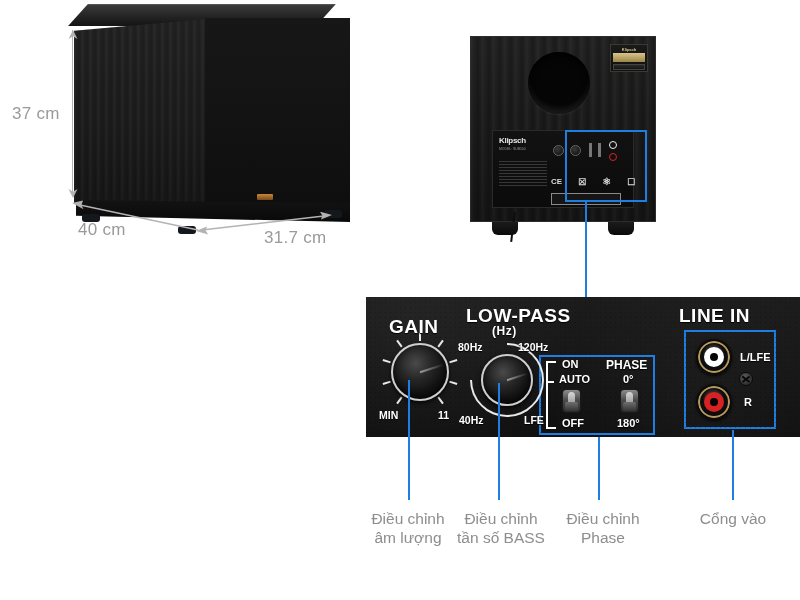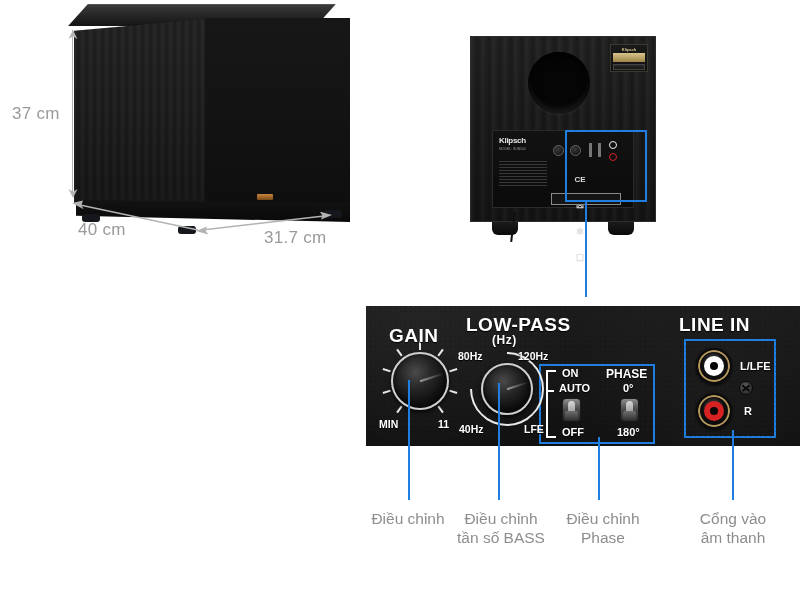--- a/index.html
+++ b/index.html
@@ -99,21 +99,21 @@
     position:absolute; left:6px; top:16px; font-size:3.4px; color:#9a9a9a;
   }
   .amp-plate .kl-text{
     position:absolute; left:6px; top:30px; width:48px; height:26px;
     background:repeating-linear-gradient(180deg,#5a5a5a 0 1px, transparent 1px 3px);
     opacity:.55;
   }
   .amp-plate .certs{
     position:absolute; left:58px; top:44px; width:58px; height:13px;
     display:flex; align-items:center; gap:16px;
-    color:#dcdcdc; font-size:8px; font-weight:bold;flex-direction:column;
+    color:#dcdcdc; font-size:8px; font-weight:bold;
   }
   .amp-plate .warn{
     position:absolute; left:58px; top:62px; width:70px; height:12px;
     border:1px solid #8a8a8a; background:#151515;
   }
   .amp-plate .mini-ctrls{
     position:absolute; left:58px; top:6px; width:78px; height:30px;
   }
   .mini-knob{ position:absolute; width:11px;height:11px;border-radius:50%;
     background:radial-gradient(circle at 40% 35%,#3a3a3a,#0a0a0a); border:1px solid #666;}
@@ -128,21 +128,20 @@
   }
   .hl-box { position:absolute; border:2px solid #1f7fe0; }
 
   
   #amp-panel {
     left:366px; top:297px; width:434px; height:140px;
     background:
       radial-gradient(circle at 12% 20%, rgba(255,255,255,.045), transparent 42%),
       radial-gradient(circle at 78% 78%, rgba(255,255,255,.03), transparent 45%),
       linear-gradient(180deg,#1c1c1c 0%,#161616 50%,#101010 100%);
-    margin-top: 9px;
   }
   #amp-panel::after{
     content:""; position:absolute; inset:0; pointer-events:none;
     background-image:
       radial-gradient(rgba(255,255,255,.05) .5px, transparent .6px),
       radial-gradient(rgba(0,0,0,.35) .5px, transparent .6px);
     background-size: 4px 4px, 5px 5px;
     background-position: 0 0, 2px 3px;
     opacity:.75;
   }
@@ -368,27 +367,27 @@
     <div class="sw-lbl" style="left:378px; top:99px;">R</div>
   </div>
 
   <div class="abs pointer" style="left:408px; top:380px; height:120px;"></div>
   <div class="abs pointer" style="left:498px; top:383px; height:117px;"></div>
   <div class="abs pointer" style="left:598px; top:437px; height:63px;"></div>
   <div class="abs pointer" style="left:732px; top:430px; height:70px;"></div>
 
   <div class="abs cap" style="left:350px; top:509px; width:116px;">
     <div>Điều chỉnh</div>
+    <div>âm lượng</div>
   </div>
   <div class="abs cap" style="left:443px; top:509px; width:116px;">
     <div>Điều chỉnh</div>
     <div>tần số BASS</div>
   </div>
   <div class="abs cap" style="left:548px; top:509px; width:110px;">
     <div>Điều chỉnh</div>
     <div>Phase</div>
   </div>
   <div class="abs cap" style="left:678px; top:509px; width:110px;">
     <div>Cổng vào</div>
-    <div>âm thanh</div>
   </div>
 
 </div>
 
 </body></html>

